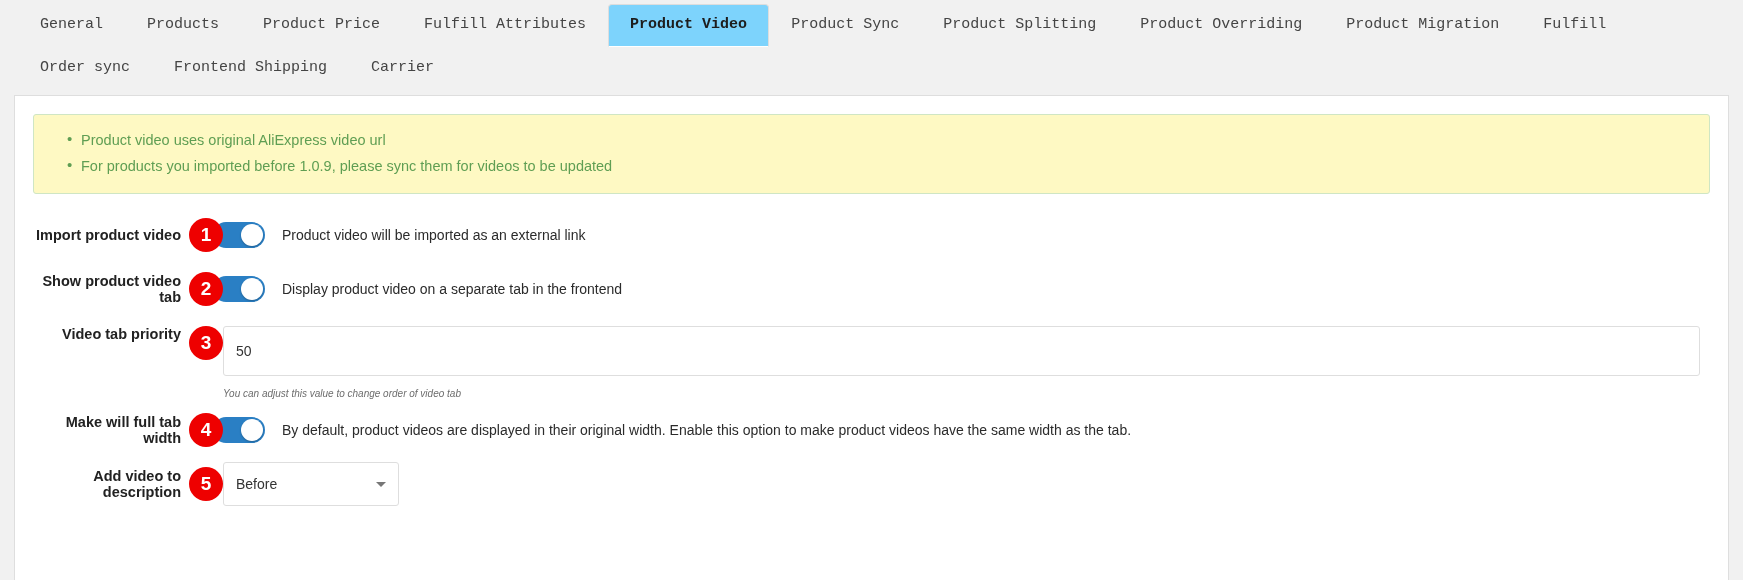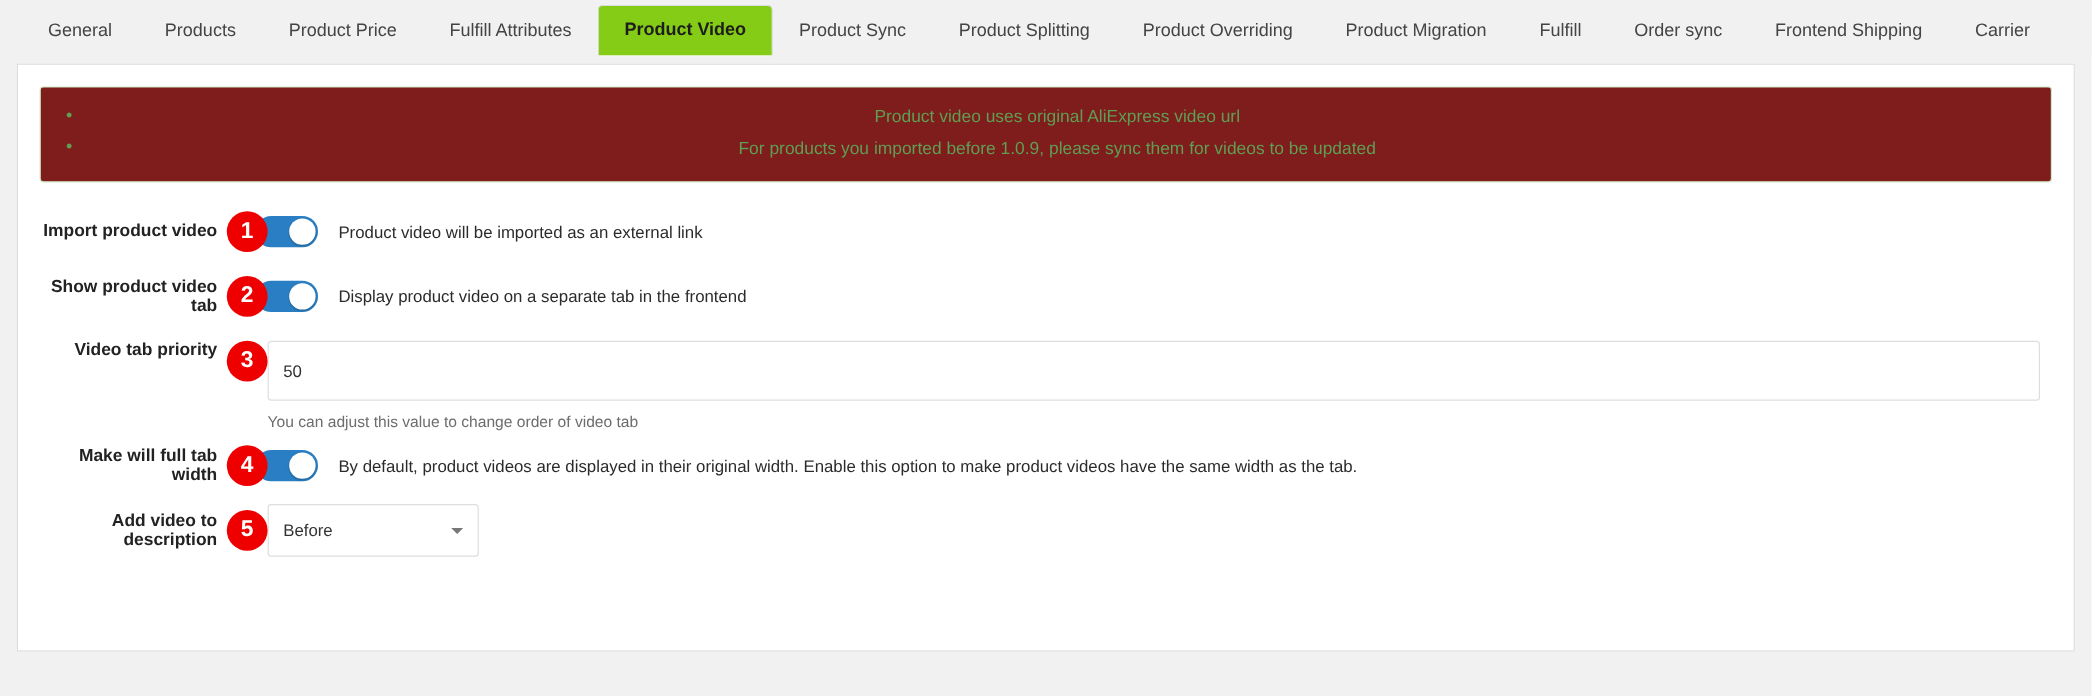--- a/index.html
+++ b/index.html
@@ -17,63 +17,63 @@
 
   
   .tabwrap {
     background: #f1f1f1;
     padding: 0 18px;
     box-sizing: border-box;
   }
   .tabs {
     display: flex;
     flex-wrap: wrap;
-    align-items: center;
+    align-items: flex-start;
     padding-top: 3px;
+    font-family: Liberation Mono, monospace;
   }
   .tab {
     font-size: 15px;
     color: #444444;
     padding: 11px 21px 12px 21px;
     line-height: 18px;
     white-space: nowrap;
     cursor: pointer;
     border: 1px solid transparent;
     border-bottom: none;
     position: relative;
     top: 1px;
     background: transparent;
   }
   .tab.active {
-    background: #84cc16;
+    background: #7dd3fc;
     color: #1d1d1d;
     font-weight: bold;
     border: 1px solid #dddddd;
     border-bottom-color: #ffffff;
     border-radius: 4px 4px 0 0;
   }
 
   
   .panel {
     background: #ffffff;
     border: 1px solid #dedede;
     margin: 7px 14px 0 14px;
     min-height: 490px;
     box-sizing: border-box;
     padding: 18px 18px 10px 18px;
   }
 
   
   .notice {
-    background: #7f1d1d;
+    background: #fef9c3;
     border: 1px solid #cfe6c4;
     border-radius: 3px;
-    padding: 12px 16px 14px 15px;
-    box-sizing: border-box;
-    text-align: center;
+    padding: 12px 16px 14px 27px;
+    box-sizing: border-box;
   }
   .notice ul {
     margin: 0;
     padding: 0;
     list-style: none;
   }
   .notice li {
     color: #5f9e53;
     font-size: 14.5px;
     line-height: 26px;
@@ -176,24 +176,25 @@
   .row-input { align-items: flex-start; padding-top: 10px; min-height: 74px; }
   .input-col {
     flex: 1 1 auto;
     display: flex;
     flex-direction: column;
     margin-left: 10px;
     margin-right: 10px;
   }
   .input-col .text-input { margin-left: 0; margin-right: 0; width: 100%; }
   .help {
-    font-size: 13px;
+    font-size: 10px;
     color: #6d6d6d;
     margin-top: 9px;
     line-height: 18px;
+    font-style: italic;
   }
 
   
   .select {
     width: 176px;
     height: 44px;
     border: 1px solid #dedede;
     border-radius: 3px;
     background: #ffffff;
     display: flex;

